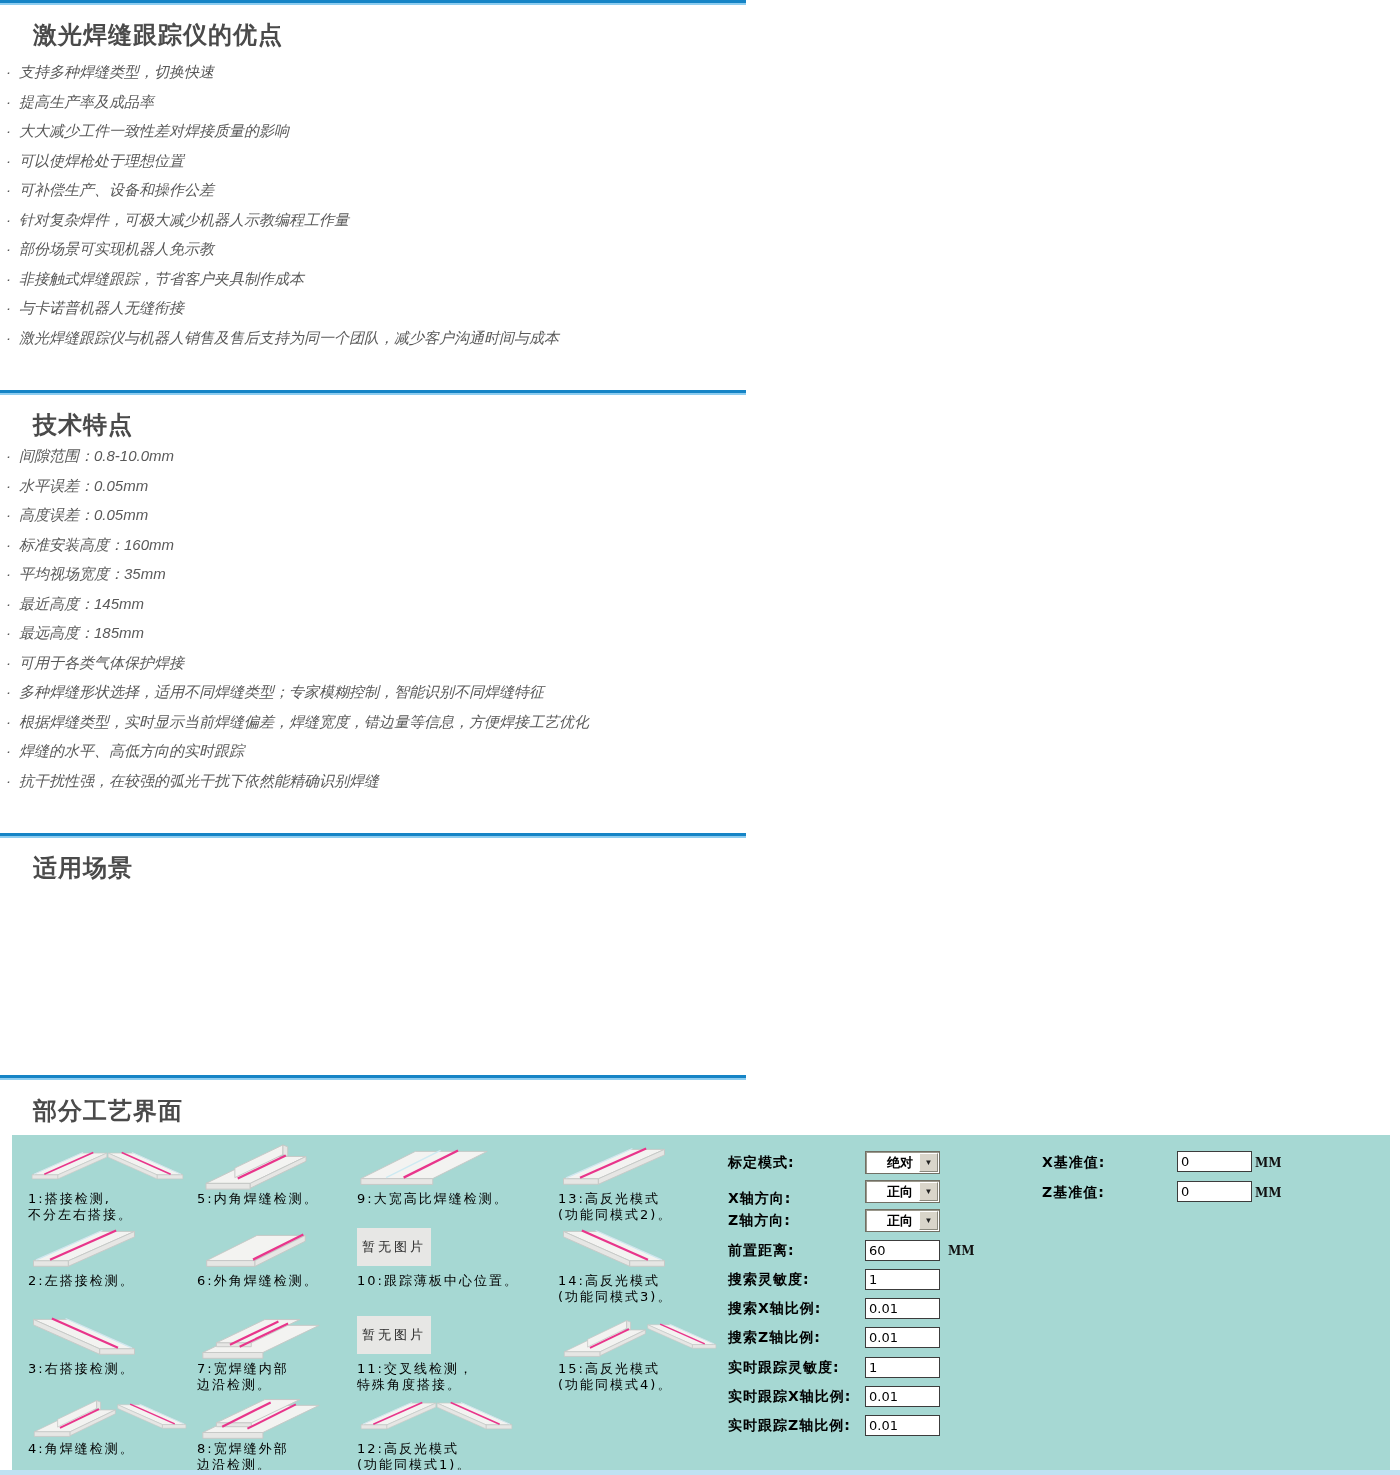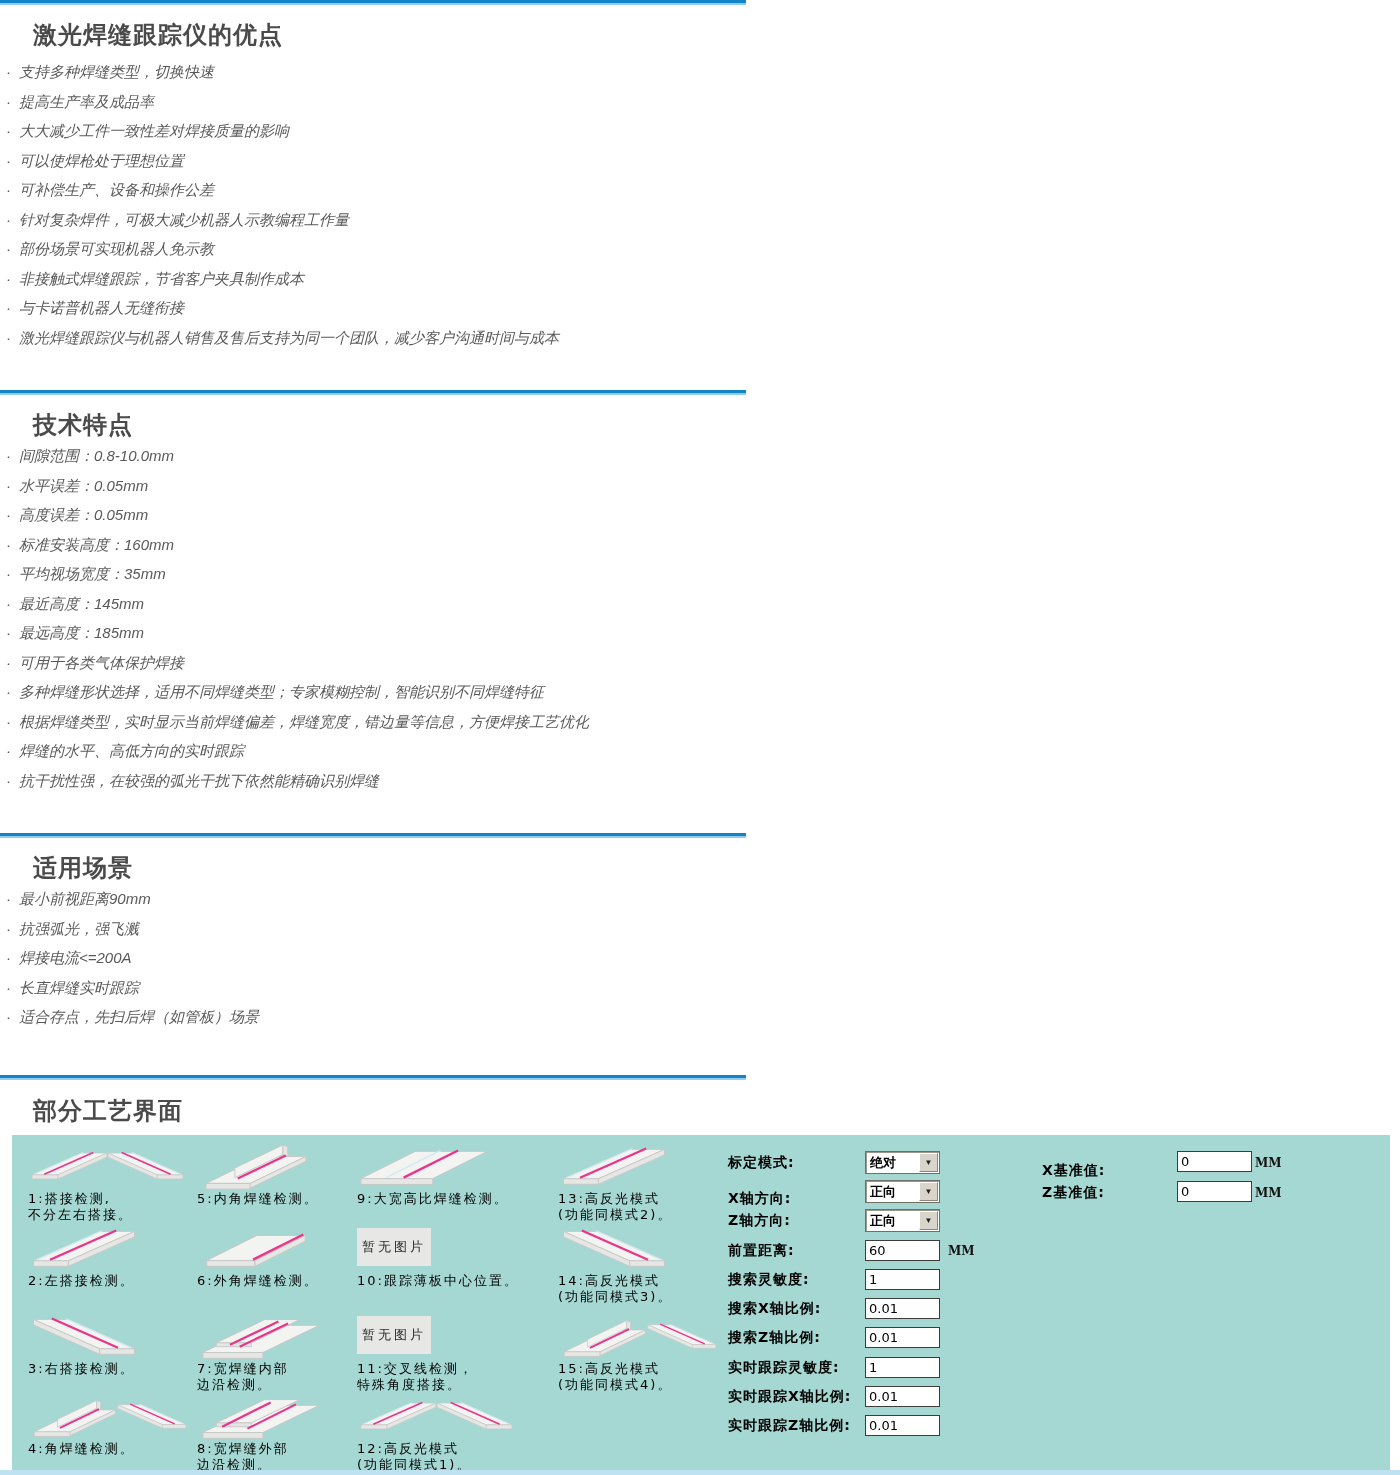--- a/index.html
+++ b/index.html
@@ -21,21 +21,21 @@
   .mlabel{font-size:13px;line-height:15.5px;letter-spacing:2px;color:#000000;white-space:pre-line;
           font-family:"DejaVu Sans",sans-serif;}
   .noimg{position:absolute;left:0;top:3px;width:74px;height:38px;background:#e7e7e5;
          display:flex;align-items:center;justify-content:center;font-size:13px;letter-spacing:3px;
          color:#2a2a2a;}
   
   .flabel{position:absolute;font-size:14px;font-weight:bold;color:#000;letter-spacing:1px;
           white-space:nowrap;font-family:"DejaVu Sans",sans-serif;}
   .dd{position:absolute;width:73px;height:21px;background:#ffffff;border:1px solid #716f64;
       box-shadow:inset 1px 1px 0 #9a988c;display:flex;align-items:center;}
-  .dd-val{flex:1;font-size:13px;font-weight:bold;color:#000;padding-left:4px;white-space:nowrap;border-radius:8px;}
+  .dd-val{flex:1;font-size:13px;font-weight:bold;color:#000;padding-left:21px;white-space:nowrap;border-radius:8px;}
   .dd-btn{width:17px;height:17px;margin-right:1px;background:#d9d5ca;border:1px solid #fff;
           border-right-color:#8a887d;border-bottom-color:#8a887d;display:flex;align-items:center;
           justify-content:center;font-size:8px;color:#222;}
   .inp{position:absolute;width:70px;height:17px;background:#fff;border:1px solid #3c3c3c;
        font-size:13px;color:#000;padding:1px 0 1px 3px;font-family:"DejaVu Sans",sans-serif;}
   .inp-wide{width:70px;}
   .unit{position:absolute;font-size:12px;font-weight:bold;color:#111;
         font-family:"DejaVu Serif","Liberation Serif",serif;}
 </style>
 </head>
@@ -70,27 +70,20 @@
     <li><span class="b">·</span><span>最远高度：185mm</span></li>
     <li><span class="b">·</span><span>可用于各类气体保护焊接</span></li>
     <li><span class="b">·</span><span>多种焊缝形状选择，适用不同焊缝类型；专家模糊控制，智能识别不同焊缝特征</span></li>
     <li><span class="b">·</span><span>根据焊缝类型，实时显示当前焊缝偏差，焊缝宽度，错边量等信息，方便焊接工艺优化</span></li>
     <li><span class="b">·</span><span>焊缝的水平、高低方向的实时跟踪</span></li>
     <li><span class="b">·</span><span>抗干扰性强，在较强的弧光干扰下依然能精确识别焊缝</span></li>
   </ul>
 
   <div class="divider" style="top:833px"></div>
   <h1 class="sec-title" style="top:843px">适用场景</h1>
-  <ul class="blist" style="top:884px">
-    <li><span class="b">·</span><span>最小前视距离90mm</span></li>
-    <li><span class="b">·</span><span>抗强弧光，强飞溅</span></li>
-    <li><span class="b">·</span><span>焊接电流&lt;=200A</span></li>
-    <li><span class="b">·</span><span>长直焊缝实时跟踪</span></li>
-    <li><span class="b">·</span><span>适合存点，先扫后焊（如管板）场景</span></li>
-  </ul>
 
   <div class="divider" style="top:1075px"></div>
   <h1 class="sec-title" style="top:1086px">部分工艺界面</h1>
 
   <div class="panel">
 
     <div class="mode" style="left:16px;top:8px">
       <div class="illus"><svg width="158" height="46" viewBox="0 0 158 46">
    <g transform="translate(0,6) scale(0.68)">
               <g transform="scale(1)">
@@ -336,21 +329,21 @@
 
     <span class="flabel" style="left:716px;top:224px">实时跟踪灵敏度:</span>
     <input class="inp" style="left: 853px; top: 222px;" value="1">
 
     <span class="flabel" style="left:716px;top:253px">实时跟踪X轴比例:</span>
     <input class="inp" style="left: 853px; top: 251px;" value="0.01">
 
     <span class="flabel" style="left:716px;top:282px">实时跟踪Z轴比例:</span>
     <input class="inp" style="left: 853px; top: 280px;" value="0.01">
 
-    <span class="flabel" style="left:1030px;top:27px">X基准值:</span>
+    <span class="flabel" style="left:1030px;top:19px">X基准值:</span>
     <input class="inp inp-wide" style="left: 1165px; top: 16px;" value="0">
     <span class="unit" style="left:1243px;top:21px">MM</span>
 
     <span class="flabel" style="left:1030px;top:49px">Z基准值:</span>
     <input class="inp inp-wide" style="left: 1165px; top: 46px;" value="0">
     <span class="unit" style="left:1243px;top:51px">MM</span>
   </div>
 
   <div class="bottom-strip"></div>
 </div>

